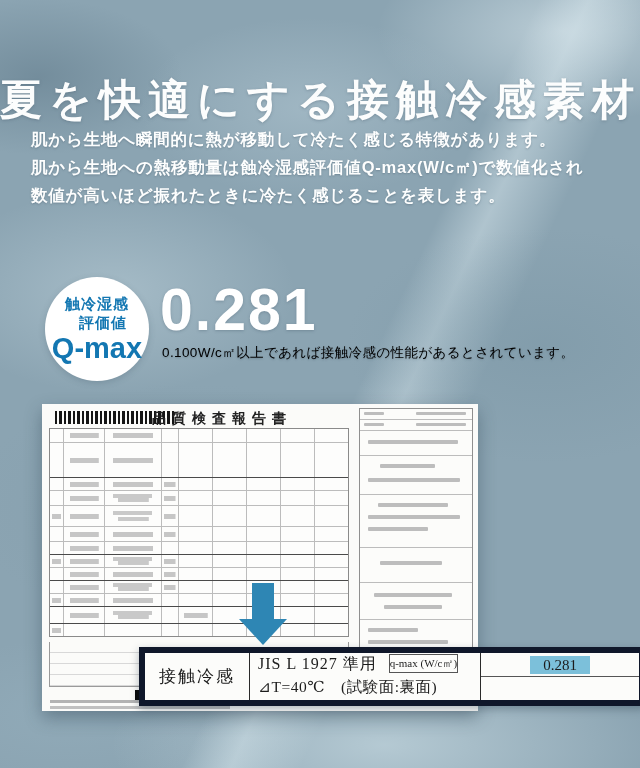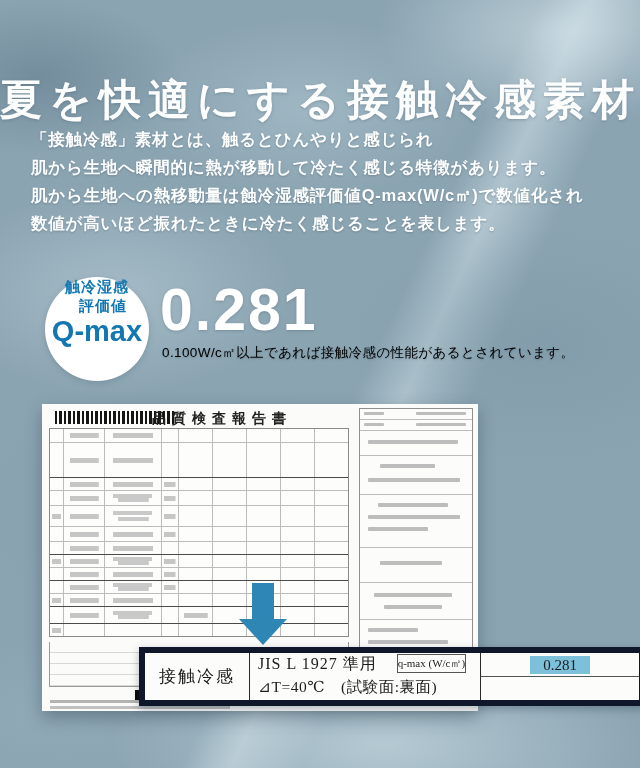--- a/index.html
+++ b/index.html
@@ -25,21 +25,21 @@
     text-shadow:0 1px 3px rgba(70,90,105,.35);
   }
   .hero-desc{
     position:absolute;top:125px;left:31px;width:585px;
     font-size:16.5px;font-weight:700;color:#fdfefe;line-height:28px;
     letter-spacing:.8px;text-shadow:0 1px 2px rgba(70,90,105,.4);
   }
   
   .qmax-circle{
     position:absolute;left:45px;top:277px;width:104px;height:104px;border-radius:50%;
-    background:#ffffff;display:flex;flex-direction:column;align-items:center;
+    background:#ffffff;display:flex;flex-direction:column;align-items:center;justify-content:center;
     color:#1377b2;font-weight:700;box-shadow:0 2px 6px rgba(60,85,100,.25);
   }
   .qmax-circle .s1{font-size:15px;letter-spacing:1px;line-height:19px;}
   .qmax-circle .s2{font-size:15px;letter-spacing:1px;line-height:19px;padding-left:12px;}
   .qmax-circle .s3{font-size:29px;line-height:32px;letter-spacing:0;}
   .qmax-value{
     position:absolute;left:160px;top:276px;color:#ffffff;
     font-size:59px;font-weight:700;letter-spacing:2px;
     text-shadow:0 1px 3px rgba(70,90,105,.35);
   }
@@ -101,34 +101,33 @@
   
   .callout{
     position:absolute;left:139px;top:647px;width:494px;height:47px;
     background:#fcfcfa;border:6px solid #0f172a;box-shadow:0 3px 8px rgba(35,55,70,.35);
     display:flex;font-family:"Liberation Serif","DejaVu Serif",serif;color:#1c1c1c;
   }
   .co-item{width:104px;border-right:1.5px solid #2a2a2a;display:flex;align-items:center;justify-content:center;
     font-size:17px;letter-spacing:2px;}
   .co-mid{flex:1;padding:1px 6px 0 8px;}
   .co-mid .row1{display:flex;align-items:flex-start;font-size:16px;letter-spacing:1px;height:23px;}
-  .co-unit{margin-left:20px;border:1px solid #555;font-size:11px;letter-spacing:0;padding:1px 0;white-space:nowrap;}
+  .co-unit{margin-left:12px;border:1px solid #555;font-size:11px;letter-spacing:0;padding:1px 0;white-space:nowrap;}
   .co-mid .row2{font-size:15.5px;letter-spacing:.5px;height:21px;}
   .co-right{width:158px;border-left:1.5px solid #2a2a2a;display:flex;flex-direction:column;}
   .co-val{height:23px;border-bottom:1px solid #555;display:flex;align-items:center;justify-content:center;}
   .co-val span{background:#7cc0da;padding:0 13px;font-size:15px;line-height:18px;}
   .co-empty{flex:1;}
 </style>
 </head>
 <body>
 
 <h1 class="hero-title">夏を快適にする接触冷感素材</h1>
 
 <div class="hero-desc">
-  <div>「接触冷感」素材とは、触るとひんやりと感じられ</div>
   <div>肌から生地へ瞬間的に熱が移動して冷たく感じる特徴があります。</div>
   <div>肌から生地への熱移動量は蝕冷湿感評価値Q-max(W/c㎡)で数値化され</div>
   <div>数値が高いほど振れたときに冷たく感じることを表します。</div>
 </div>
 
 <div class="qmax-circle">
   <div class="s1">触冷湿感</div>
   <div class="s2">評価値</div>
   <div class="s3">Q-max</div>
 </div>

